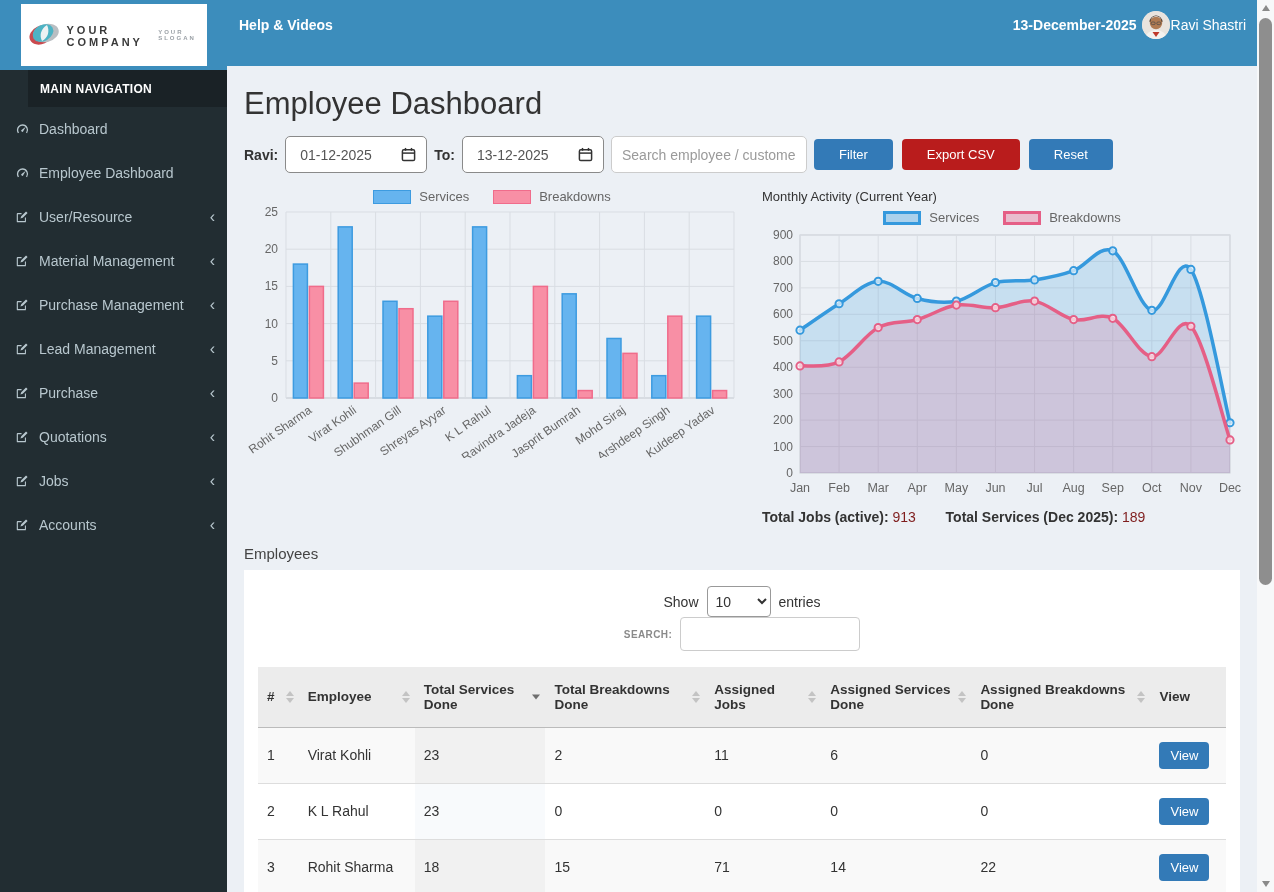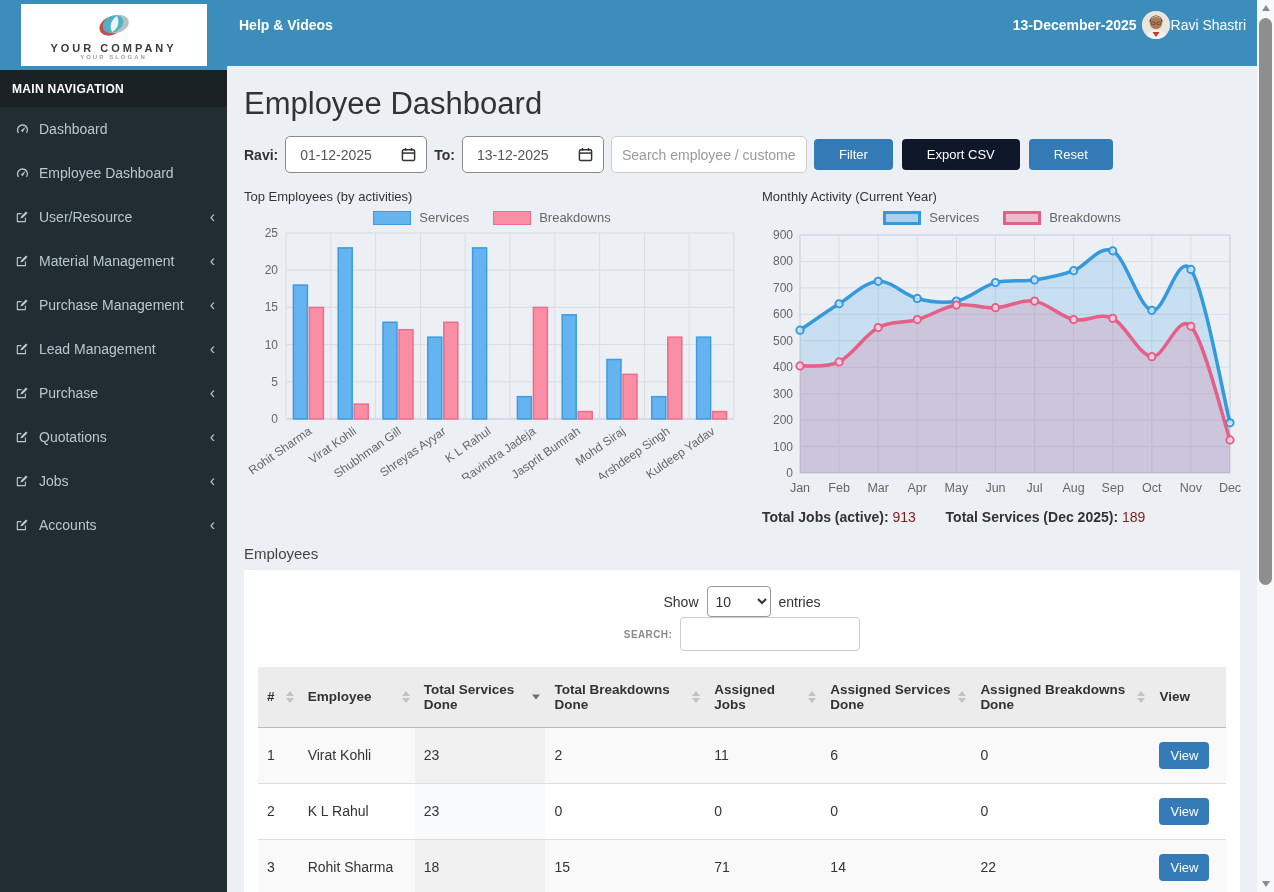--- a/index.html
+++ b/index.html
@@ -1,52 +1,52 @@
 <!DOCTYPE html>
 <html><head>
 <meta charset="utf-8">
 <style>
   * { margin:0; padding:0; box-sizing:border-box; }
   html,body { width:1274px; height:892px; overflow:hidden; font-family:"Liberation Sans", sans-serif; background:#ecf0f5; }
 
   
   .topbar { position:absolute; left:0; top:0; width:1274px; height:66px; background:#3c8dbc; display:flex; }
   .logo-area { width:227px; height:70px; background:#3c8dbc; display:flex; align-items:center; justify-content:center; z-index:3; }
-  .logo-box { width:186px; height:62px; background:#fff; display:flex; flex-direction:column; align-items:center; justify-content:center; }
+  .logo-box { width:186px; height:62px; background:#fff; display:flex; flex-direction:row; align-items:center; justify-content:center; }
   .logo-mark { line-height:0; }
   .logo-company { font-size:11px; letter-spacing:3px; color:#3a3a3a; font-weight:bold; margin-top:1px; }
   .logo-slogan { font-size:6px; letter-spacing:2px; color:#9aa0a6; font-weight:bold; }
   .topbar-main { flex:1; display:flex; align-items:center; justify-content:space-between; padding:0 28px 0 12px; height:50px; margin-top:0; }
   .topbar-left { color:#fff; font-weight:bold; font-size:14px; padding-top:0; }
   .topbar-right { display:flex; align-items:center; gap:1px; }
   .topbar-date { color:#fff; font-weight:bold; font-size:14px; margin-right:4px; }
   .avatar { width:28px; height:28px; border-radius:50%; overflow:hidden; background:#dfe3e6; flex:0 0 auto; }
   .topbar-user { color:#fff; font-size:14px; }
 
   
   .sidebar { position:absolute; left:0; top:70px; width:227px; height:822px; background:#222d32; }
-  .sidebar-header { height:37px; background:#1a2226; color:#ffffff; font-size:12px; font-weight:bold; display:flex; align-items:center; padding-left:12px; letter-spacing:.3px; }
+  .sidebar-header { height:37px; background:#1a2226; color:#ffffff; font-size:12px; font-weight:bold; display:flex; align-items:center; padding-left:12px; letter-spacing:.3px;margin-left:28px; }
   .nav-item { height:44px; display:flex; align-items:center; color:#b8c7ce; font-size:14px; padding:0 12px 0 15px; cursor:pointer; }
   .nav-item .ico { width:24px; display:inline-flex; align-items:center; color:#b8c7ce; }
   .nav-item .lbl { flex:1; }
   .nav-item .chev { font-size:16px; color:#b8c7ce; line-height:1; }
 
   
   .content { position:absolute; left:227px; top:66px; width:1030px; height:826px; background:#ecf0f5; padding:12px 17px 0 17px; overflow:hidden; }
   h1.page-title { font-size:31px; font-weight:400; color:#333; margin:8px 0 14px 0; }
 
   .filter-row { display:flex; align-items:center; gap:7px; }
   .filter-row .flabel { font-size:14px; font-weight:bold; color:#333; }
   .date-input { width:142px; height:37px; background:#fff; border:1px solid #8a8a8a; border-radius:5px; display:flex; align-items:center; justify-content:space-between; padding:0 10px 0 14px; }
   .date-input .dval { font-size:14px; color:#555; }
   .search-input { width:196px; height:37px; border:1px solid #ccc; border-radius:5px; font-size:14px; padding:0 10px; color:#555; background:#fff; font-family:"Liberation Sans",sans-serif; }
   .search-input::placeholder { color:#9a9a9a; }
   .btn { border:none; border-radius:4px; color:#fff; font-size:13px; padding:8px 25px; cursor:pointer; font-family:"Liberation Sans",sans-serif; }
   .btn-blue { background:#337ab7; }
-  .btn-green { background:#0f172a; }
+  .btn-green { background:#b91c1c; }
   .btn + .btn { margin-left:2px; }
 
   
   .charts-row { display:flex; margin-top:16px; gap:22px; }
   .chart-block { flex:0 0 auto; }
   .chart-title { font-size:13px; color:#333; margin-bottom:6px; }
   .legend { display:flex; justify-content:center; gap:24px; align-items:center; margin-bottom:2px; }
   .legend-item { display:flex; align-items:center; gap:8px; font-size:13px; color:#666; }
   .sw { width:38px; height:14px; display:inline-block; }
   .totals-line { font-size:14px; color:#333; margin-top:6px; }
@@ -254,21 +254,20 @@
         </svg>
     </span>
     <input class="search-input" type="text" placeholder="Search employee / customer" style="">
     <button class="btn btn-blue">Filter</button>
     <button class="btn btn-green">Export CSV</button>
     <button class="btn btn-blue">Reset</button>
   </div>
 
   <div class="charts-row">
     <div class="chart-block">
-      <div class="chart-title">Top Employees (by activities)</div>
       <div class="legend" id="legend-bar">
           <span class="legend-item">
             <span class="sw" style="background:#66b4ef;border:1px solid #3d9be0;"></span>
             <span>Services</span>
           </span>
           <span class="legend-item">
             <span class="sw" style="background:#f88fa5;border:1px solid #f06c8b;"></span>
             <span>Breakdowns</span>
           </span>
         </div>

